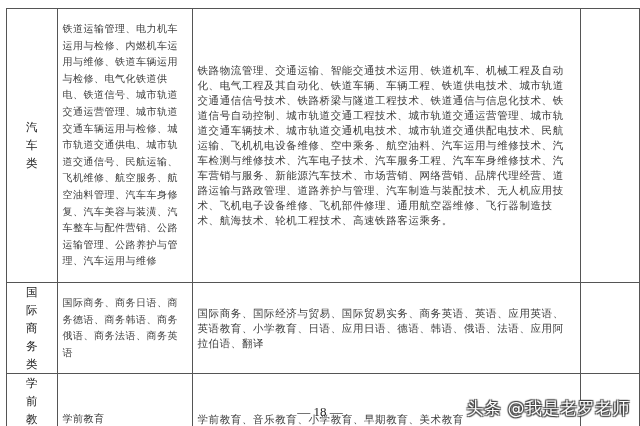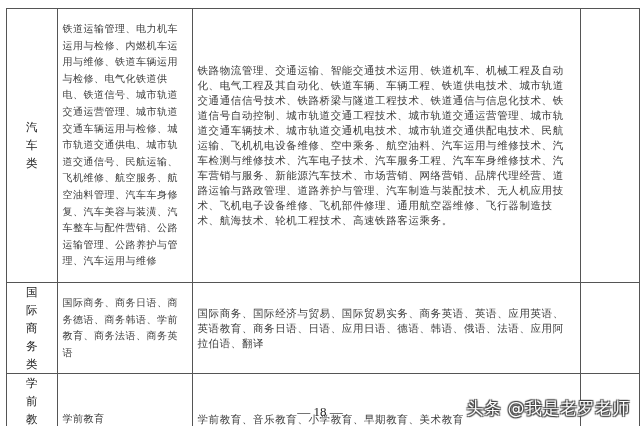--- a/index.html
+++ b/index.html
@@ -63,22 +63,22 @@
     <td class="cat">汽车类</td>
     <td class="sec">铁道运输管理、电力机车运用与检修、内燃机车运用与维修、铁道车辆运用与检修、电气化铁道供电、铁道信号、城市轨道交通运营管理、城市轨道交通车辆运用与检修、城市轨道交通供电、城市轨道交通信号、民航运输、飞机维修、航空服务、航空油料管理、汽车车身修复、汽车美容与装潢、汽车整车与配件营销、公路运输管理、公路养护与管理、汽车运用与维修</td>
     <td class="hv">铁路物流管理、交通运输、智能交通技术运用、铁道机车、机械工程及自动化、电气工程及其自动化、铁道车辆、车辆工程、铁道供电技术、城市轨道交通通信信号技术、铁路桥梁与隧道工程技术、铁道通信与信息化技术、铁道信号自动控制、城市轨道交通工程技术、城市轨道交通运营管理、城市轨道交通车辆技术、城市轨道交通机电技术、城市轨道交通供配电技术、民航运输、飞机机电设备维修、空中乘务、航空油料、汽车运用与维修技术、汽车检测与维修技术、汽车电子技术、汽车服务工程、汽车车身维修技术、汽车营销与服务、新能源汽车技术、市场营销、网络营销、品牌代理经营、道路运输与路政管理、道路养护与管理、汽车制造与装配技术、无人机应用技术、飞机电子设备维修、飞机部件修理、通用航空器维修、飞行器制造技术、航海技术、轮机工程技术、高速铁路客运乘务。</td>
     <td></td>
   </tr>
   <tr style="height:49px">
     <td class="cat">
       <span>国际</span><br>
       <span>商务类</span>
     </td>
-    <td class="sec">国际商务、商务日语、商务德语、商务韩语、学前教育、商务法语、商务英语</td>
-    <td class="hv">国际商务、国际经济与贸易、国际贸易实务、商务英语、英语、应用英语、英语教育、商务日语、日语、应用日语、德语、韩语、俄语、法语、应用阿拉伯语、翻译</td>
+    <td class="sec">国际商务、商务日语、商务德语、商务韩语、商务俄语、商务法语、商务英语</td>
+    <td class="hv">国际商务、国际经济与贸易、国际贸易实务、商务英语、英语、应用英语、英语教育、小学教育、日语、应用日语、德语、韩语、俄语、法语、应用阿拉伯语、翻译</td>
     <td></td>
   </tr>
   <tr style="height:45px">
     <td class="cat">
       <span>学前</span><br>
       <span>教育类</span>
     </td>
     <td class="sec">学前教育</td>
     <td class="hv">学前教育、音乐教育、小学教育、早期教育、美术教育</td>
     <td></td>

